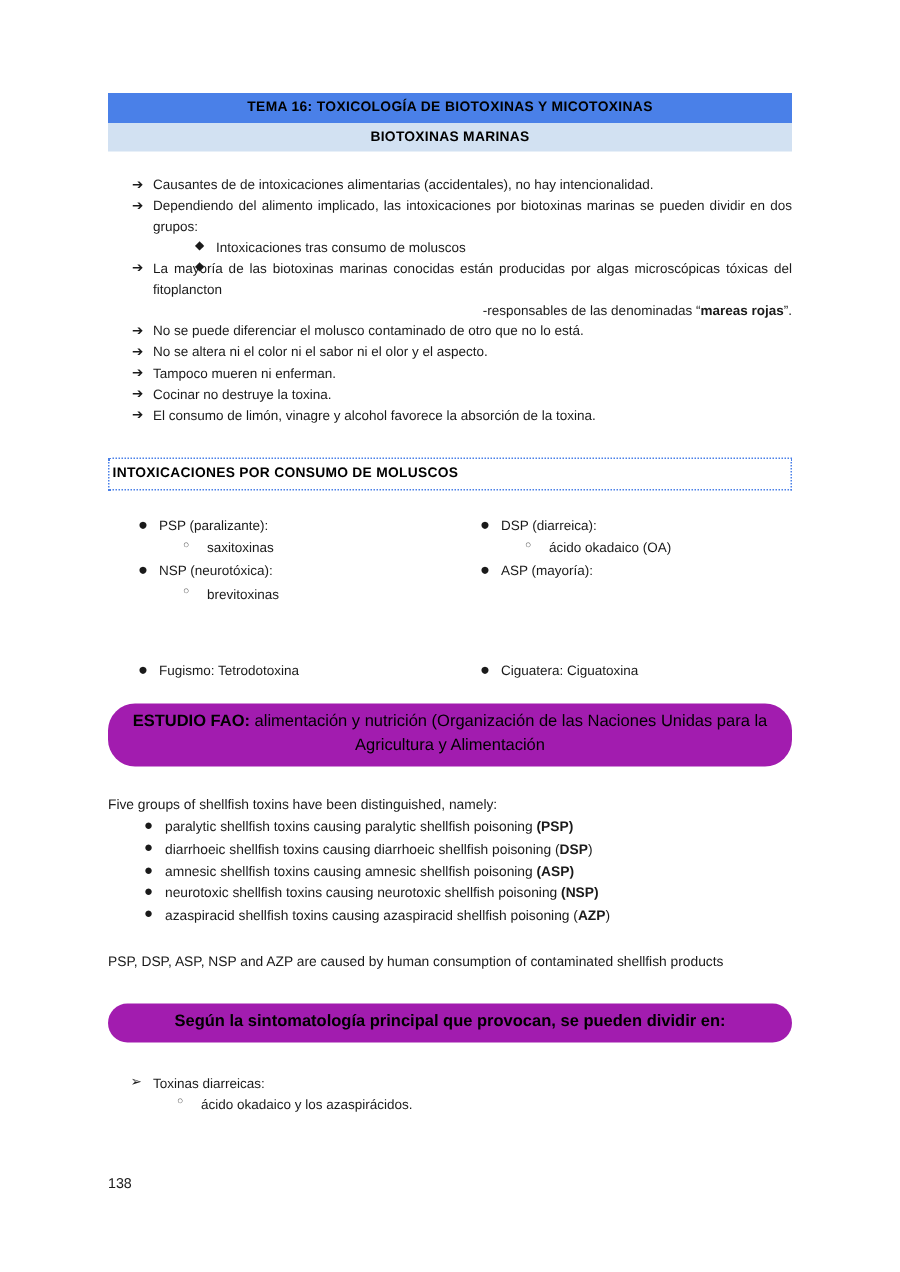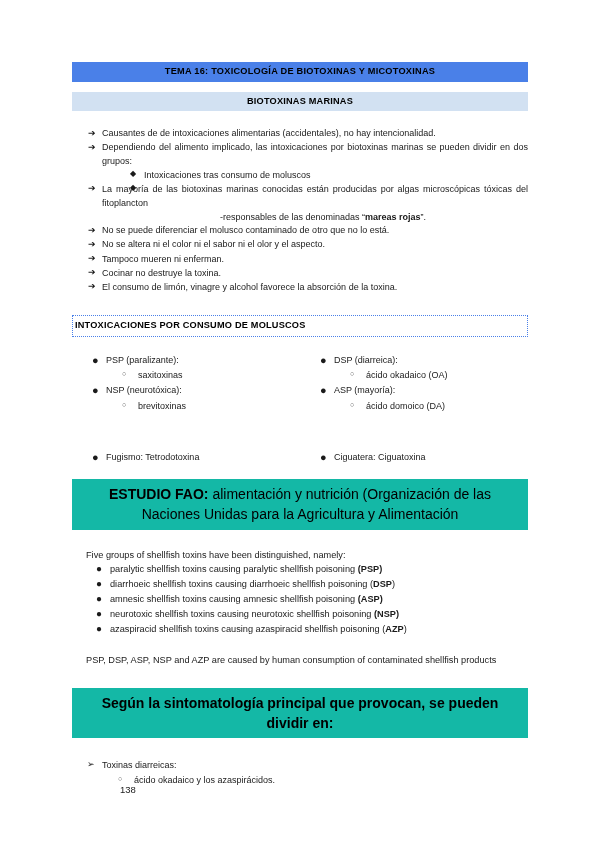--- a/index.html
+++ b/index.html
@@ -41,31 +41,31 @@
     line-height: 1.25;
   }
   .bar-sub {
     background: #d2e1f2;
     text-align: center;
     font-weight: bold;
     font-size: 9.2px;
     letter-spacing: 0.2px;
     padding: 4px 2px;
     color: #000;
-    margin-top: 10px;
     line-height: 1.25;
   }
   .bar-light {
-    background: #14b8a6;
+    background: #a21caf;
     text-align: center;
     font-weight: bold;
-    font-size: 14px;
+    font-size: 11px;
     padding: 5px 10px;
     color: #000;
     line-height: 1.45;
+    border-radius: 18px;
   }
   .bar-light .reg { font-weight: normal; }
 
   .box-dashed {
     border: 1.6px dotted #4a80e8;
     text-align: left;
     font-weight: bold;
     font-size: 9.2px;
     letter-spacing: 0.2px;
     padding: 4px 2px;
@@ -108,21 +108,21 @@
     line-height: 1.55;
   }
   li.diamond > .mk {
     position: absolute;
     left: 58px;
     top: -1px;
     font-size: 8px;
   }
 
   .centered-note {
-    text-align: center;
+    text-align: right;
     font-size: 9px;
     padding-left: 46px;
     line-height: 1.5;
   }
 
   .label-bold { font-weight: bold; font-size: 9px; line-height: 1.6; }
 
   
   .cols {
     display: flex;
@@ -151,21 +151,21 @@
   li.circ > .mk {
     position: absolute;
     left: 50px;
     top: 0px;
     font-size: 7px;
     color: #555;
     line-height: 1.85;
   }
 
   
-  .para-en { font-size: 9.2px; line-height: 1.6; margin-left: 14px; }
+  .para-en { font-size: 9.2px; line-height: 1.6; }
   li.dot-en {
     position: relative;
     padding-left: 38px;
     font-size: 9.2px;
     line-height: 1.62;
   }
   li.dot-en > .mk {
     position: absolute;
     left: 24px;
     top: -1px;
@@ -200,21 +200,20 @@
     color: #555;
     line-height: 1.85;
   }
 
   .pagenum {
     position: absolute;
     left: 72px;
     top: 784px;
     font-size: 9.5px;
     color: #1a1a1a;
-    margin-left: 48px;
   }
 </style>
 </head>
 <body>
 
 <div class="page">
   <div class="content">
 
     <div class="bar-title">TEMA 16: TOXICOLOGÍA DE BIOTOXINAS Y MICOTOXINAS</div>
 
@@ -306,24 +305,20 @@
             <span>DSP (diarreica):</span>
           </li>
           <li class="circ">
             <span class="mk">○</span>
             <span>ácido okadaico (OA)</span>
           </li>
           <li class="dot">
             <span class="mk">●</span>
             <span>ASP (mayoría):</span>
           </li>
-          <li class="circ">
-            <span class="mk">○</span>
-            <span>ácido domoico (DA)</span>
-          </li>
         </ul>
       </div>
     </div>
 
     <div class="spacer-18"></div>
 
 
     <div class="spacer-18"></div>
 
     <div class="cols">

